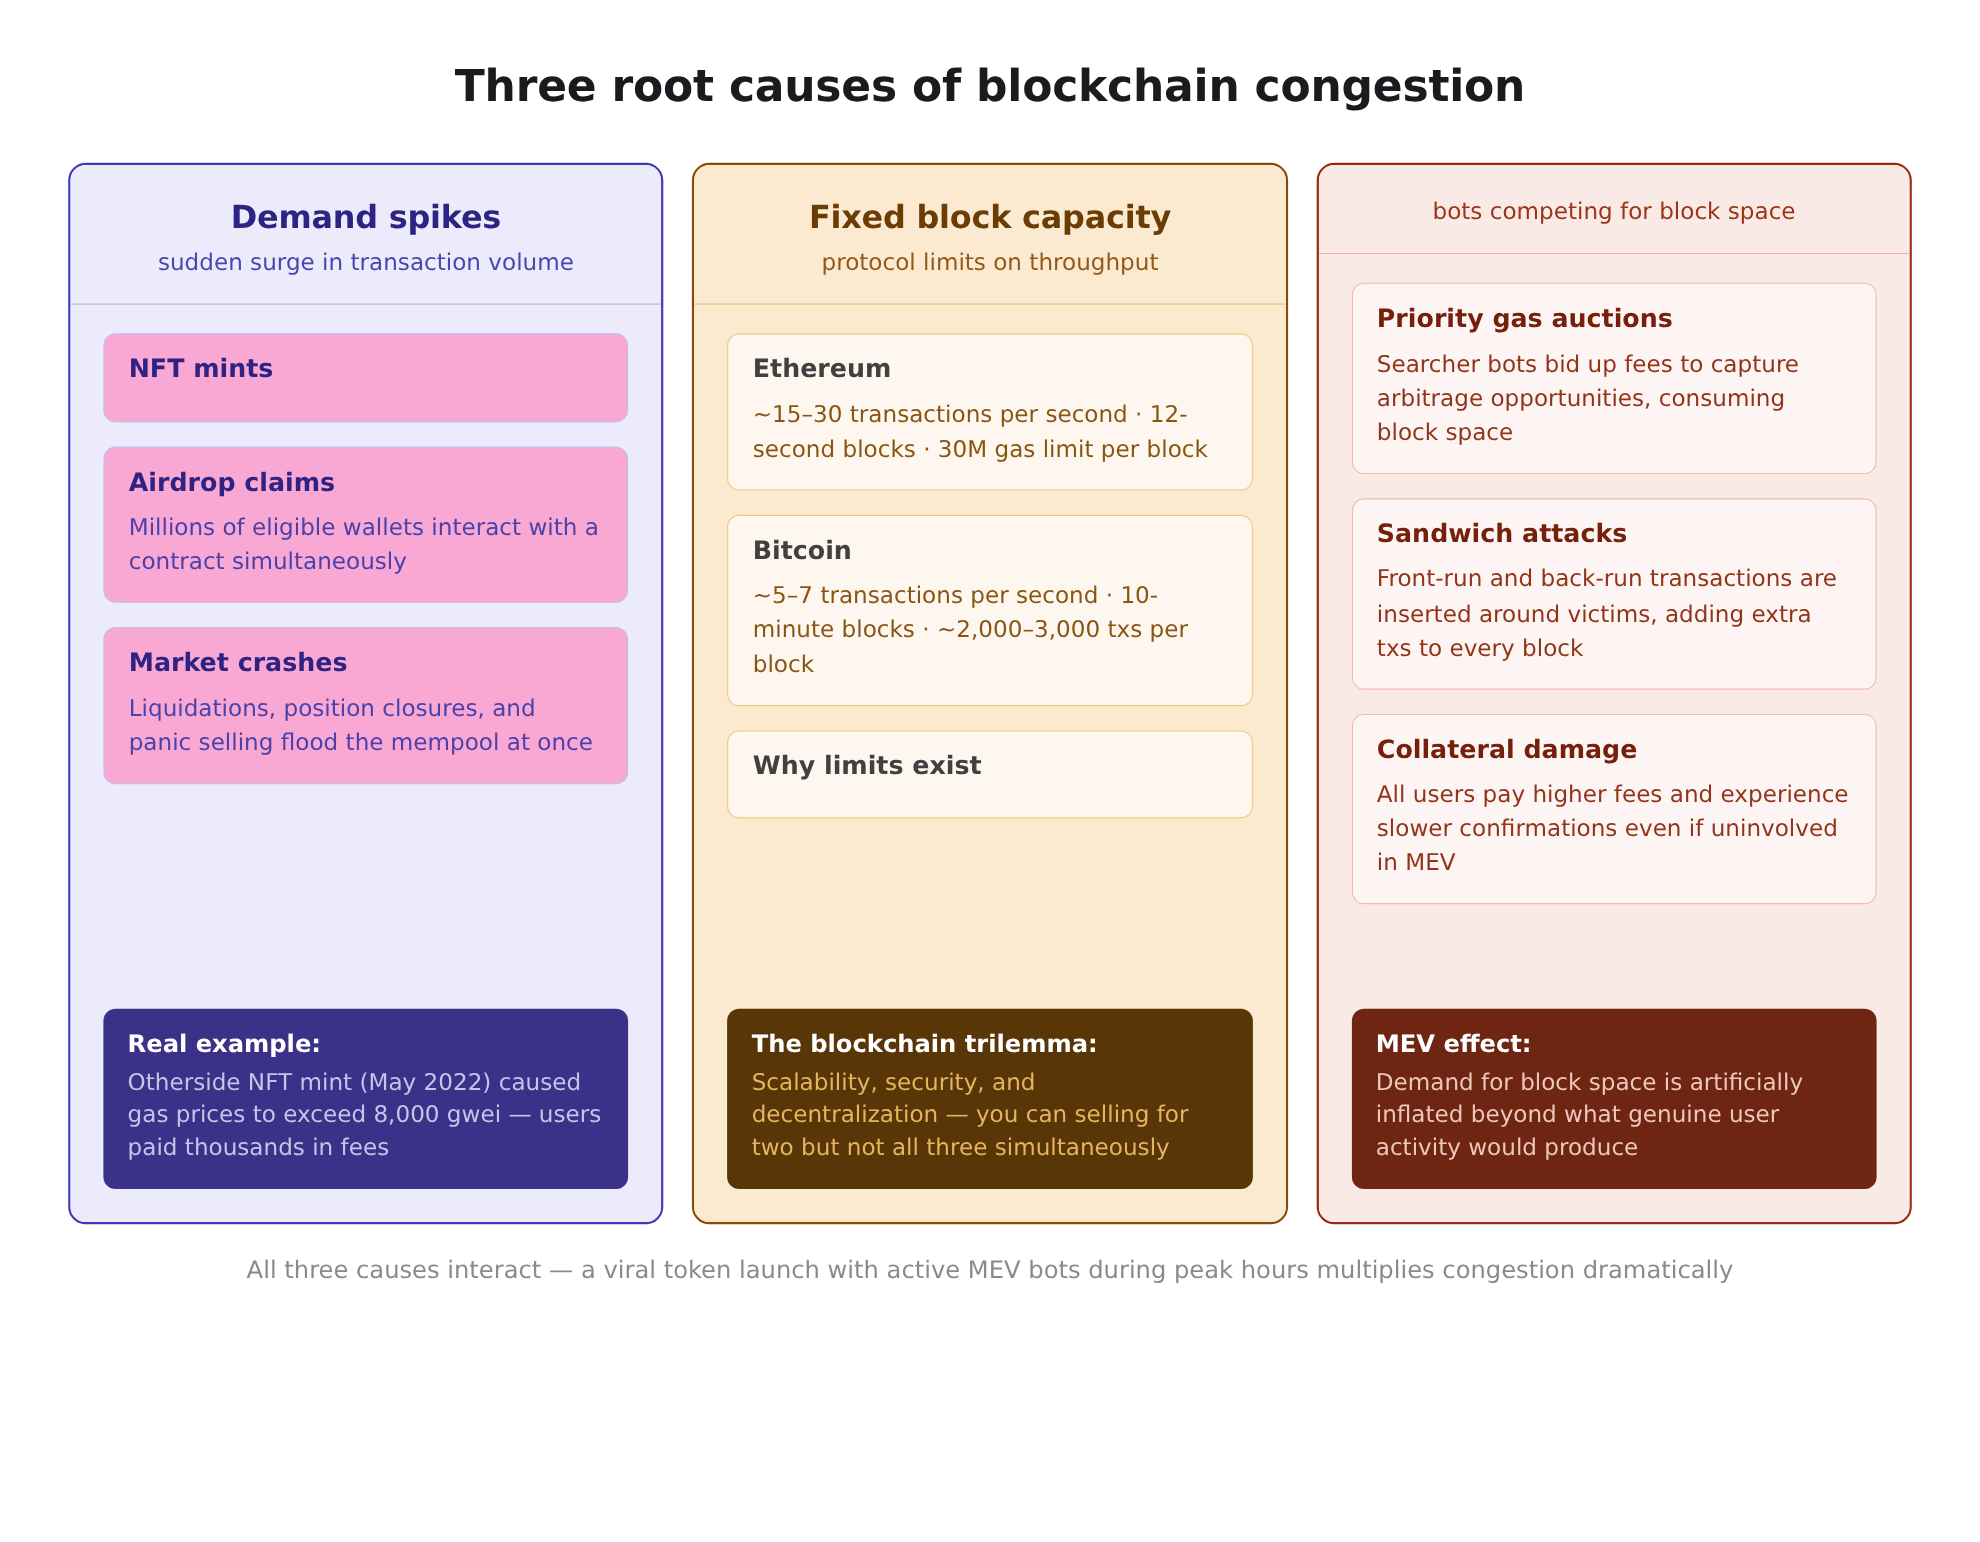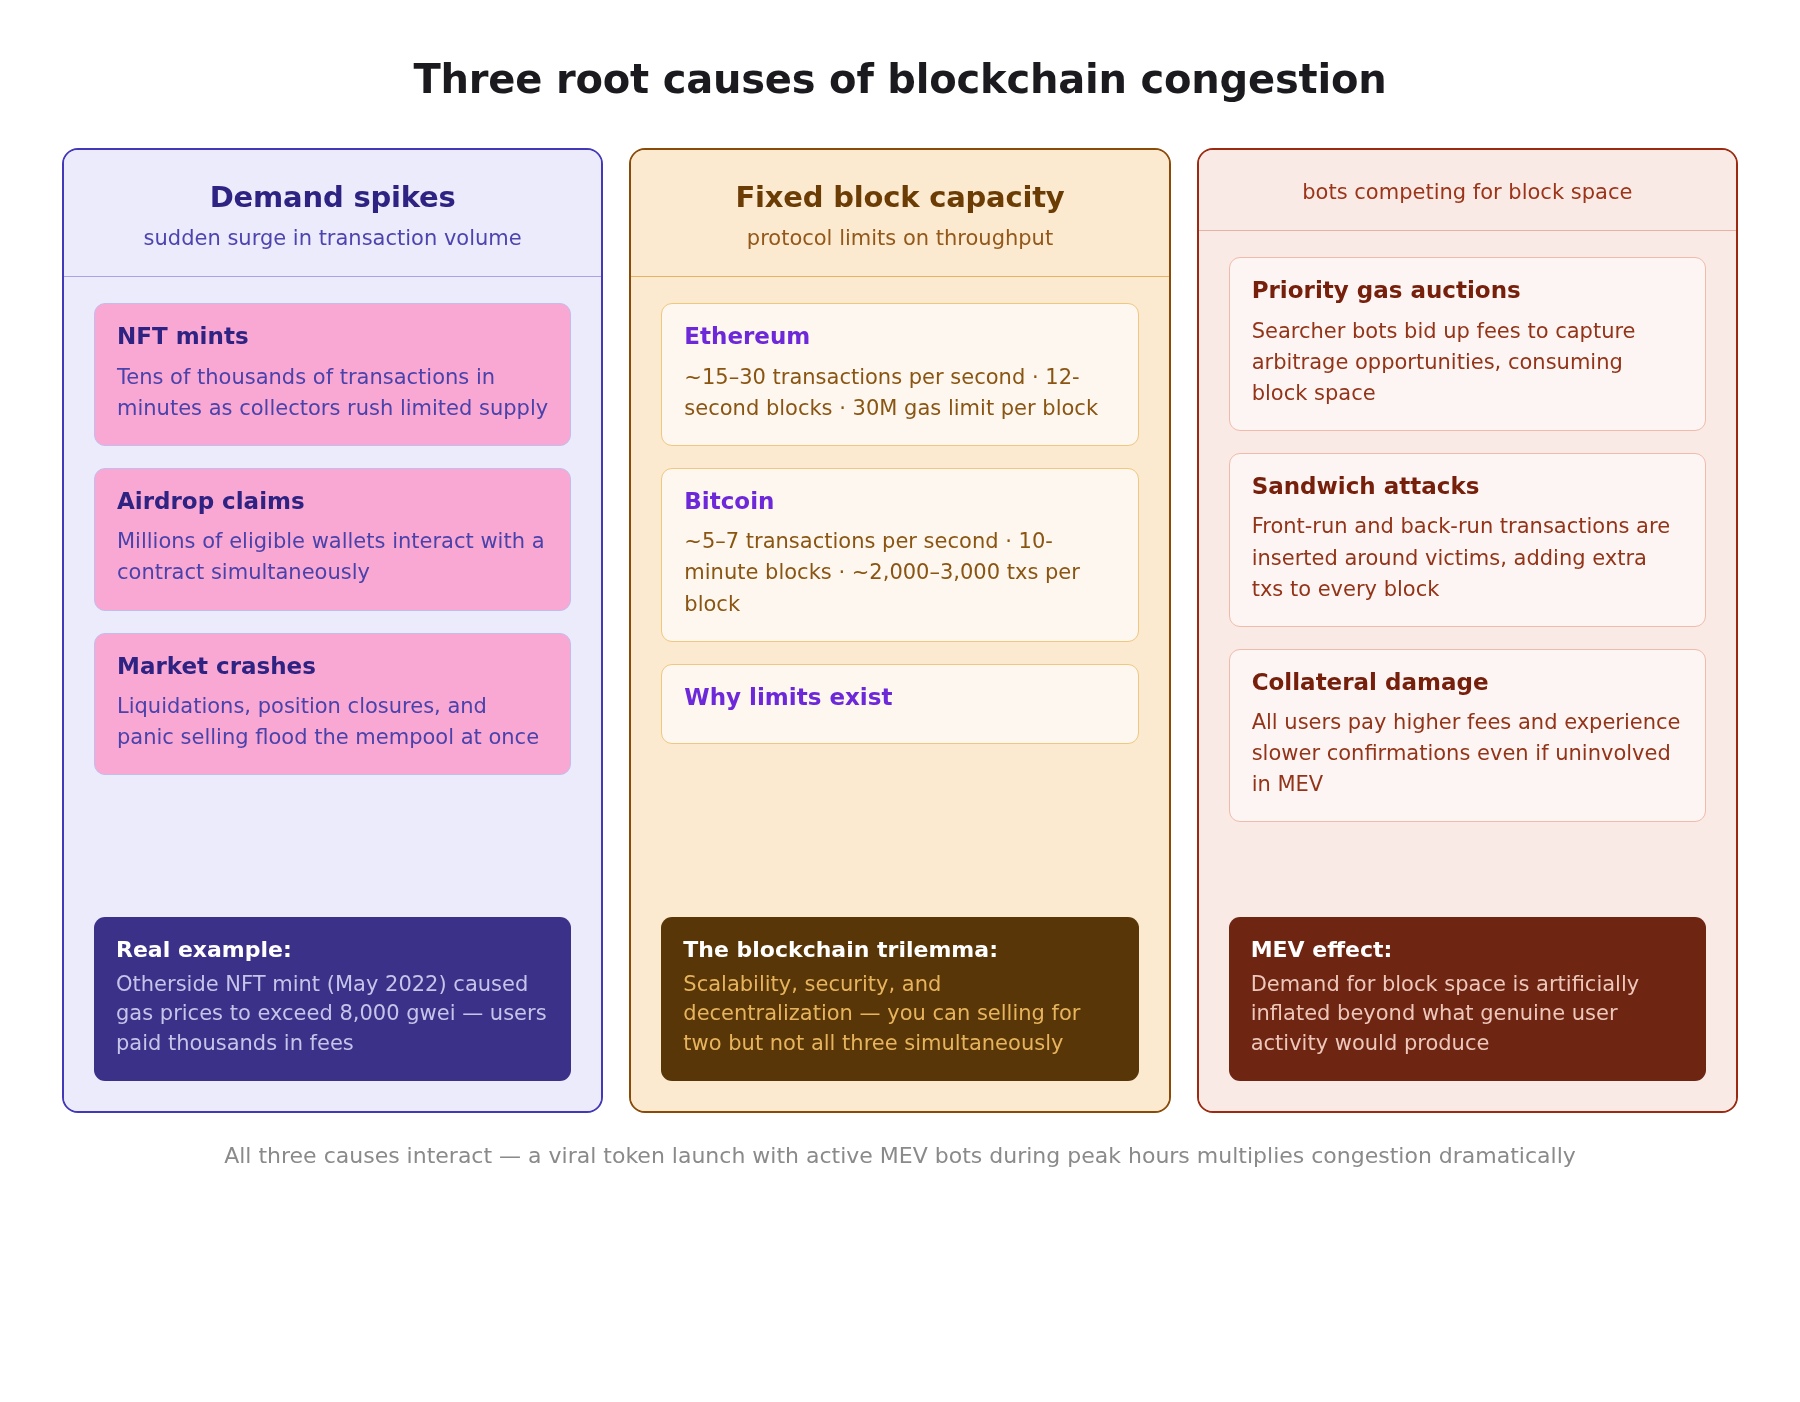--- a/index.html
+++ b/index.html
@@ -123,21 +123,21 @@
   .col-1 .callout { background: #3b3188; }
   .col-1 .callout-desc { color: #c5c4e9; }
 
   
   .col-2 { border-color: #8a4b08; background: #fbead0; }
   .col-2 .col-head { background: #fbead0; border-bottom-color: #e7b45e; }
   .col-2 .col-title { color: #6b3d05; }
   .col-2 .col-sub { color: #93581a; }
   .col-2 .col-body { background: #fbead0; }
   .col-2 .item-card { background: #fdf7ef; border-color: #f0c77f; }
-  .col-2 .item-title { color: #6d28d9; }
+  .col-2 .item-title { color: #404040; }
   .col-2 .item-desc { color: #8a5512; }
   .col-2 .callout { background: #583607; }
   .col-2 .callout-desc { color: #e7b45e; }
 
   
   .col-3 { border-color: #9c2a10; background: #faeae6; }
   .col-3 .col-head { background: #faeae6; border-bottom-color: #eab0a0; }
   .col-3 .col-title { color: #76200c; }
   .col-3 .col-sub { color: #9b3418; }
   .col-3 .col-body { background: #faeae6; }
@@ -166,21 +166,20 @@
   <div class="columns">
 
     <div class="column col-1">
       <div class="col-head">
         <div class="col-title">Demand spikes</div>
         <div class="col-sub">sudden surge in transaction volume</div>
       </div>
       <div class="col-body">
         <div class="item-card">
           <div class="item-title">NFT mints</div>
-          <div class="item-desc">Tens of thousands of transactions in minutes as collectors rush limited supply</div>
         </div>
         <div class="item-card">
           <div class="item-title">Airdrop claims</div>
           <div class="item-desc">Millions of eligible wallets interact with a contract simultaneously</div>
         </div>
         <div class="item-card">
           <div class="item-title">Market crashes</div>
           <div class="item-desc">Liquidations, position closures, and panic selling flood the mempool at once</div>
         </div>
         <div class="callout">

